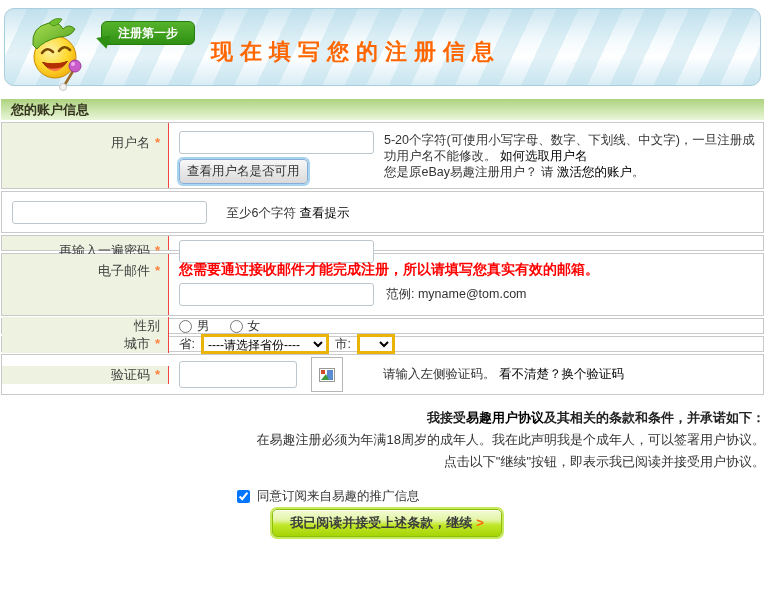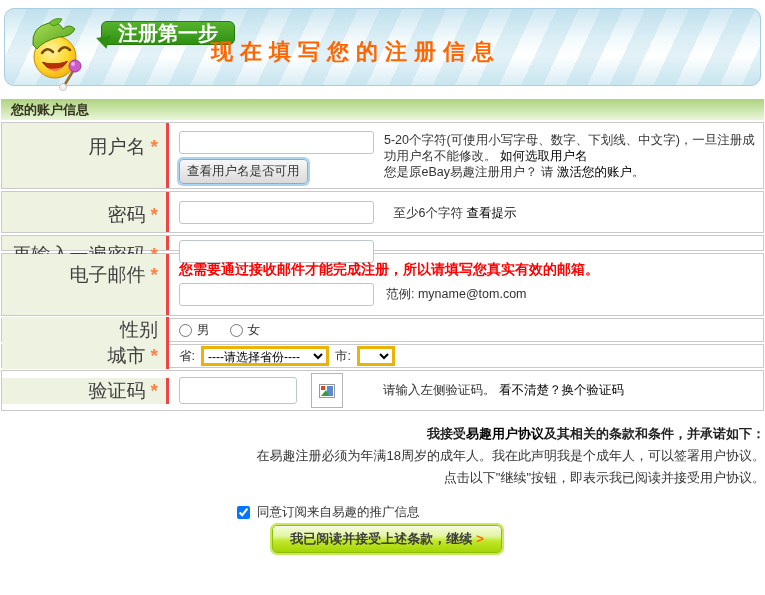--- a/index.html
+++ b/index.html
@@ -14,21 +14,21 @@
     border:1px solid #a9cedd;border-radius:10px;
     background:
       repeating-linear-gradient(115deg,rgba(163,211,228,0) 0 20px,rgba(163,211,228,.30) 20px 40px),
       linear-gradient(180deg,#cde6f1 0%,#f3fafc 40%,#ffffff 62%,#d9edf5 100%);
   }
   .mascot{position:absolute;left:24px;top:6px;width:56px;height:76px;}
   .badge{
     position:absolute;left:96px;top:12px;height:22px;line-height:22px;
     padding:0 16px;border-radius:6px;
     background:linear-gradient(180deg,#56b32c,#2e8f12);
-    border:1px solid #267a0e;color:#fff;font-weight:bold;font-size:20px;
+    border:1px solid #267a0e;color:#fff;font-weight:bold;font-size:12px;
   }
   .badge::after{
     content:"";position:absolute;left:-13px;bottom:-2px;
     border:7px solid transparent;border-right:13px solid #2e8f12;
     transform:rotate(18deg);
   }
   .page-title{
     position:absolute;left:206px;top:28px;margin:0;
     font-size:22px;font-weight:bold;letter-spacing:7px;color:#ff6600;
   }
@@ -36,22 +36,22 @@
   .section-bar{
     margin:13px 1px 0 1px;height:21px;line-height:21px;padding-left:10px;
     background:linear-gradient(180deg,#aed37f,#e9f6d9);
     font-weight:bold;font-size:13px;color:#35351f;
   }
   
   .tbl{margin:2px 1px 0 1px;}
   .row{display:flex;border:1px solid #c9c9c9;margin-bottom:2px;background:#fff;box-sizing:border-box;}
   .lbl-cell{
     width:167px;flex:0 0 167px;box-sizing:border-box;
-    background:#eef3e1;border-right:3px solid #ef4444;
-    text-align:right;padding-right:8px;font-size:19px;color:#3f3f3f;
+    background:#eef3e1;border-right:1px solid #ef4444;
+    text-align:right;padding-right:8px;font-size:13px;color:#3f3f3f;
   }
   .req{color:#ff8040;margin-left:5px;font-weight:bold;}
   .cnt-cell{flex:1;padding-left:10px;box-sizing:border-box;}
   .ti{
     box-sizing:border-box;height:23px;width:195px;
     border:1px solid #bcc7cd;border-radius:3px;background:#fff;
     font-family:inherit;font-size:12.5px;padding:0 4px;
   }
   a{color:#000000;text-decoration:none;}
   
@@ -76,21 +76,21 @@
   .r3 .cnt-cell,.r5 .cnt-cell{padding-top:4px;}
   .pwd-hint{margin-left:16px;}
   
   .r4{height:63px;justify-content:space-between;}
   .r4 .lbl-cell{padding-top:8px;}
   .r4 .cnt-cell{padding-top:5px;}
   .warn{color:#ff0000;font-weight:bold;font-size:14px;line-height:20px;}
   .email-line{display:flex;align-items:center;margin-top:4px;}
   .example{margin-left:12px;color:#333;}
   
-  .r6,.r7{height:24px;align-items:center;}
+  .r6,.r7{height:16px;align-items:center;}
   .r6 .cnt-cell,.r7 .cnt-cell{display:flex;align-items:center;}
   .radio{width:13px;height:13px;margin:0 5px 0 0;}
   .g-lbl{margin-right:20px;}
   .sel{font-family:inherit;font-size:12px;height:20px;border:3px solid #eab308;background:#fff;}
   .sel-prov{width:128px;margin:0 6px 0 6px;}
   .sel-city{width:38px;margin-left:6px;}
   
   .r8{height:41px;align-items:center;}
   .r8 .cnt-cell{display:flex;align-items:center;}
   .ti-captcha{width:118px;height:27px;}
@@ -169,23 +169,20 @@
         </div>
         <div class="u-help">
           <span>5-20个字符(可使用小写字母、数字、下划线、中文字)，一旦注册成功用户名不能修改。</span>
           <a href="#">如何选取用户名</a><br>
           <span>您是原eBay易趣注册用户？ 请 </span><a href="#">激活您的账户</a><span>。</span>
         </div>
       </div>
     </div>
 
     <div class="row r2">
-      <div class="lbl-cell">
-        <span>密码</span><span class="req">*</span>
-      </div>
       <div class="cnt-cell">
         <input class="ti" type="password" value="" style="">
         <span class="pwd-hint">至少6个字符</span>
         <a href="#">查看提示</a>
       </div>
     </div>
 
     <div class="row r3">
       <div class="lbl-cell">
         <span>再输入一遍密码</span><span class="req">*</span>

